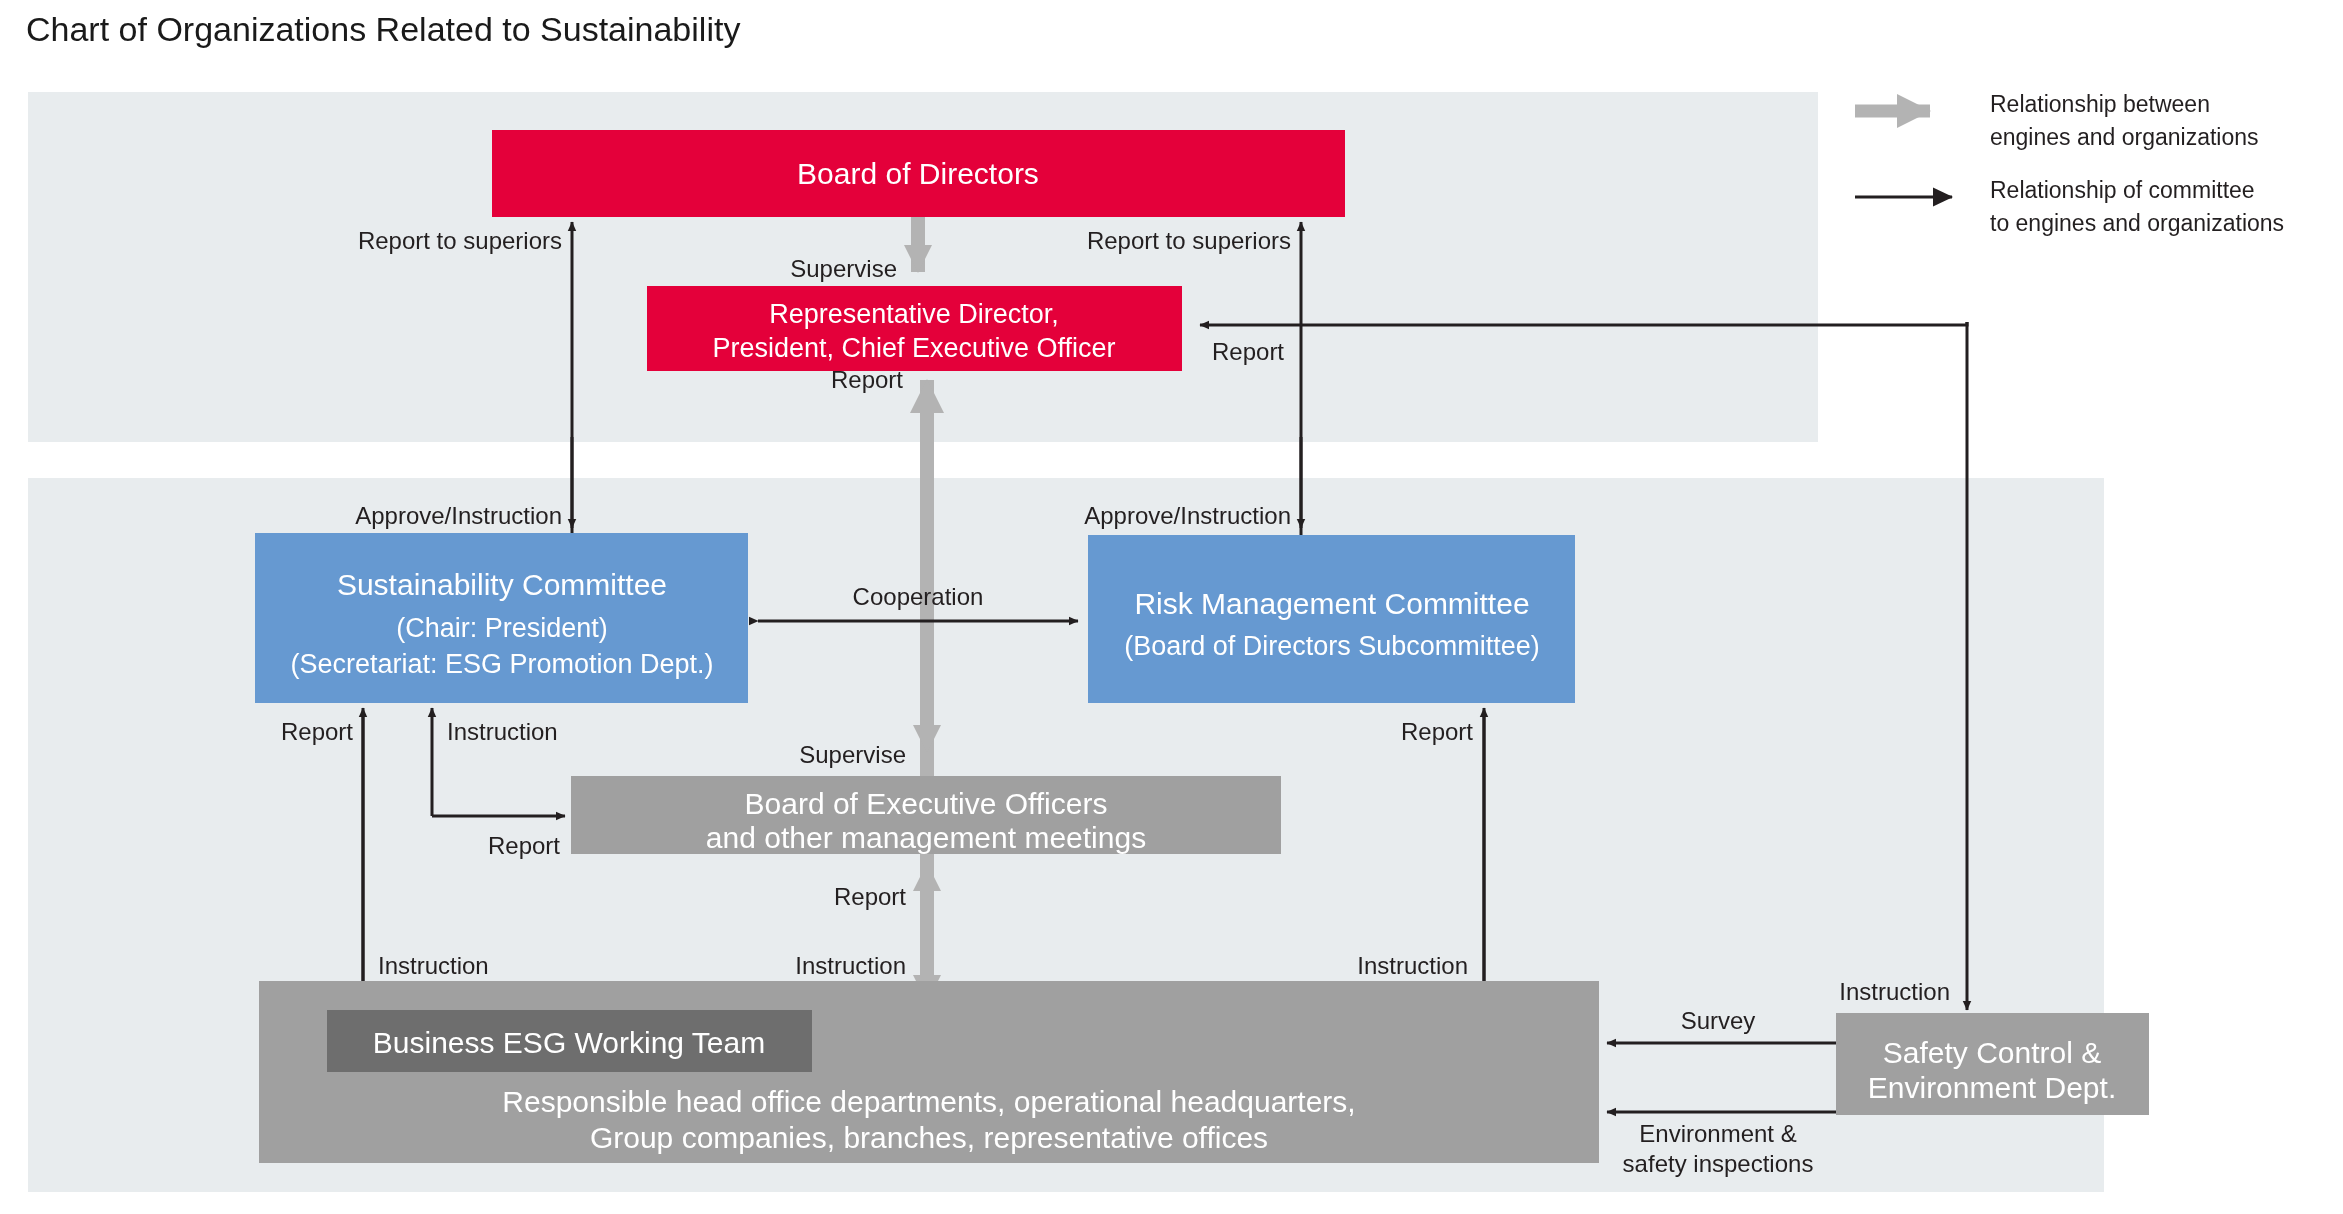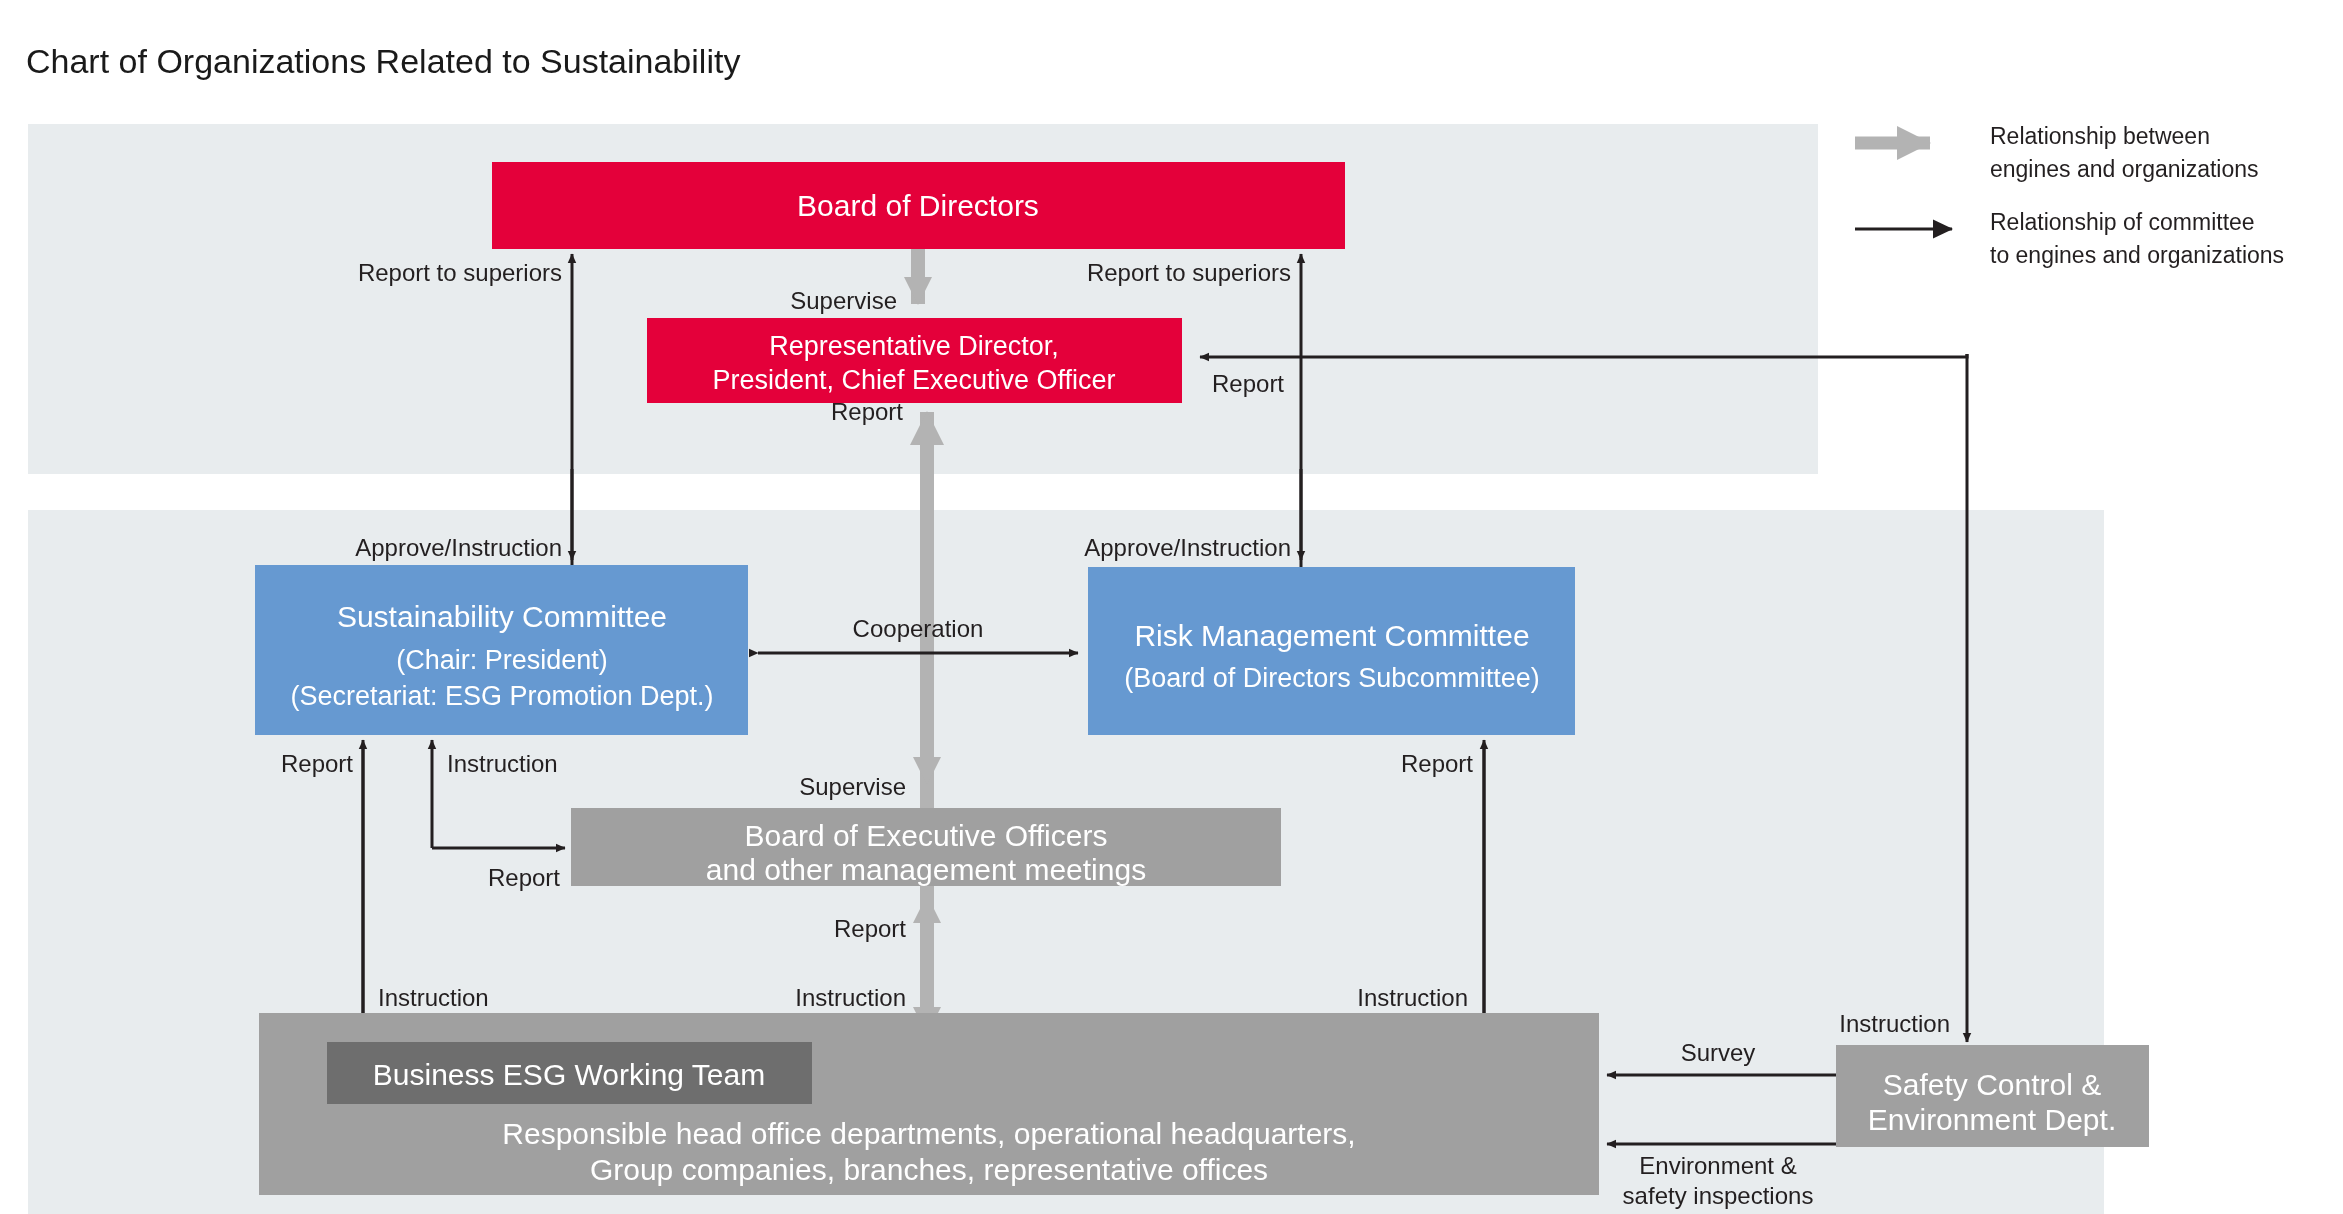--- a/index.html
+++ b/index.html
@@ -10,21 +10,20 @@
   body {
     width: 2343px;
     height: 1214px;
     font-family: "Liberation Sans", sans-serif;
     overflow: hidden;
   }
   #stage {
     position: relative;
     width: 2343px;
     height: 892px;
-    margin-top: 32px;
   }
   #diagram {
     position: absolute;
     top: 0;
     left: 0;
   }
   .ttl {
     font-size: 34px;
     fill: #1a1a1a;
   }

